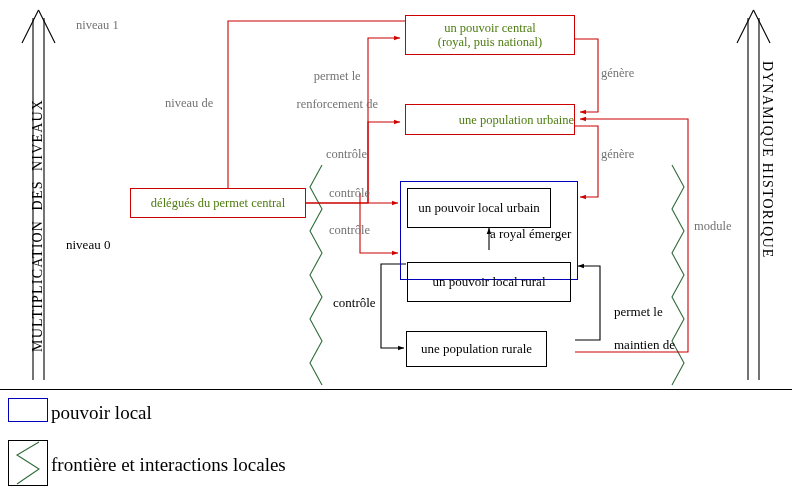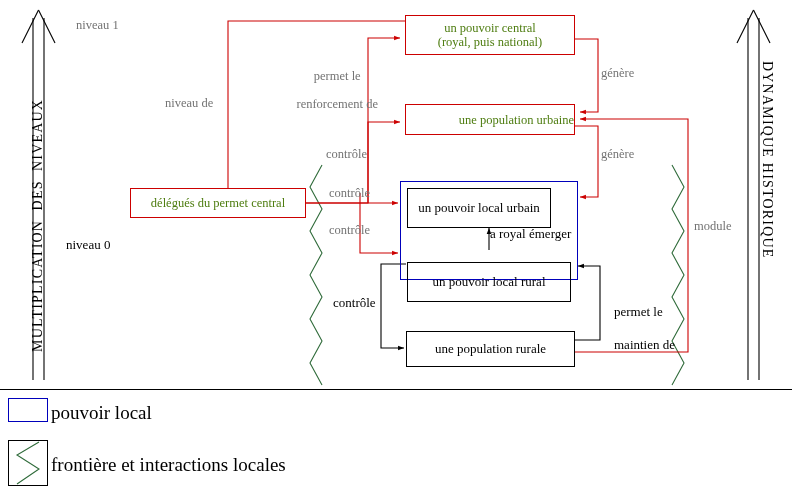--- a/index.html
+++ b/index.html
@@ -165,21 +165,21 @@
   </div>
 
   <div class="node node-black" style="left:407px; top:188px; width:144px; height:40px;">
     <span>un pouvoir local urbain</span>
   </div>
 
   <div class="node node-black" style="left:407px; top:250px; width:164px; height:40px;margin-top:12px;">
     <span>un pouvoir local rural</span>
   </div>
 
-  <div class="node node-black" style="left:406px; top:331px; width:169px; height:36px;">
+  <div class="node node-black" style="left:406px; top:331px; width:141px; height:36px;">
     <span>une  population  rurale</span>
   </div>
 
   <div class="lbl lbl-red" style="left:165px; top:96px;">niveau de</div>
 
   <div class="lbl lbl-red" style="left:272px; top:55px; text-align:center; width:118px;">
     <span>permet le</span><br>
     <span>renforcement de</span>
   </div>
 

